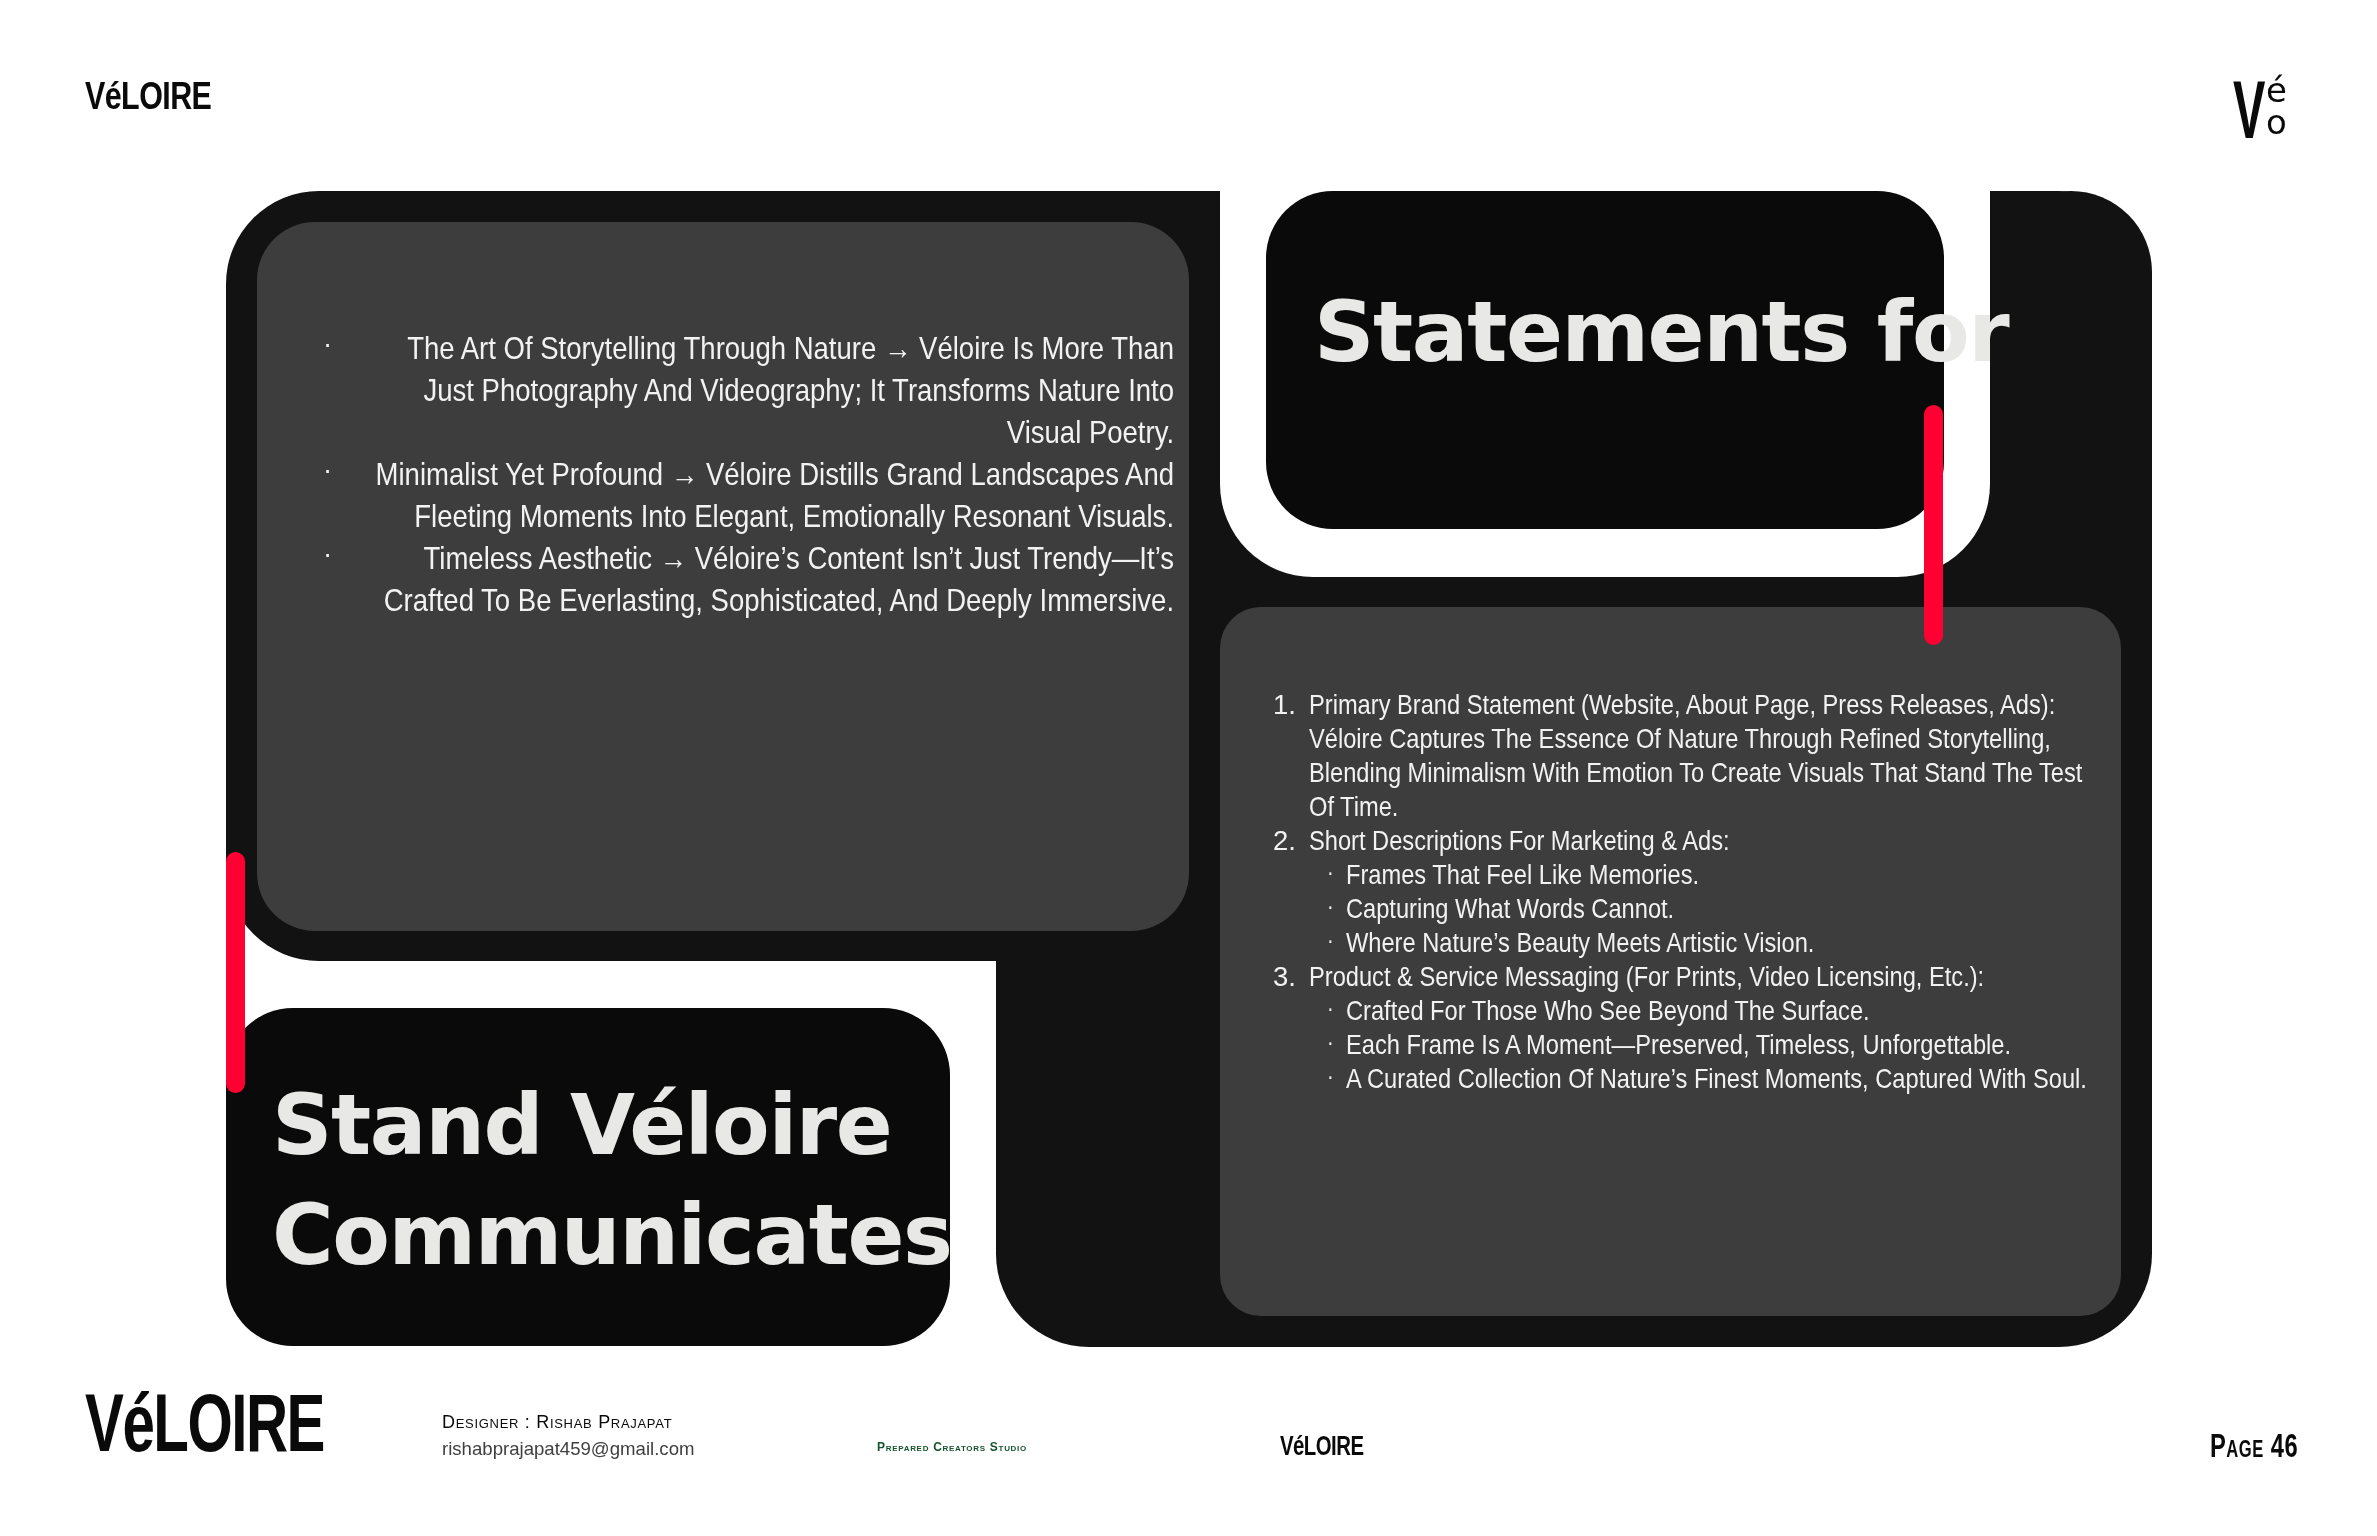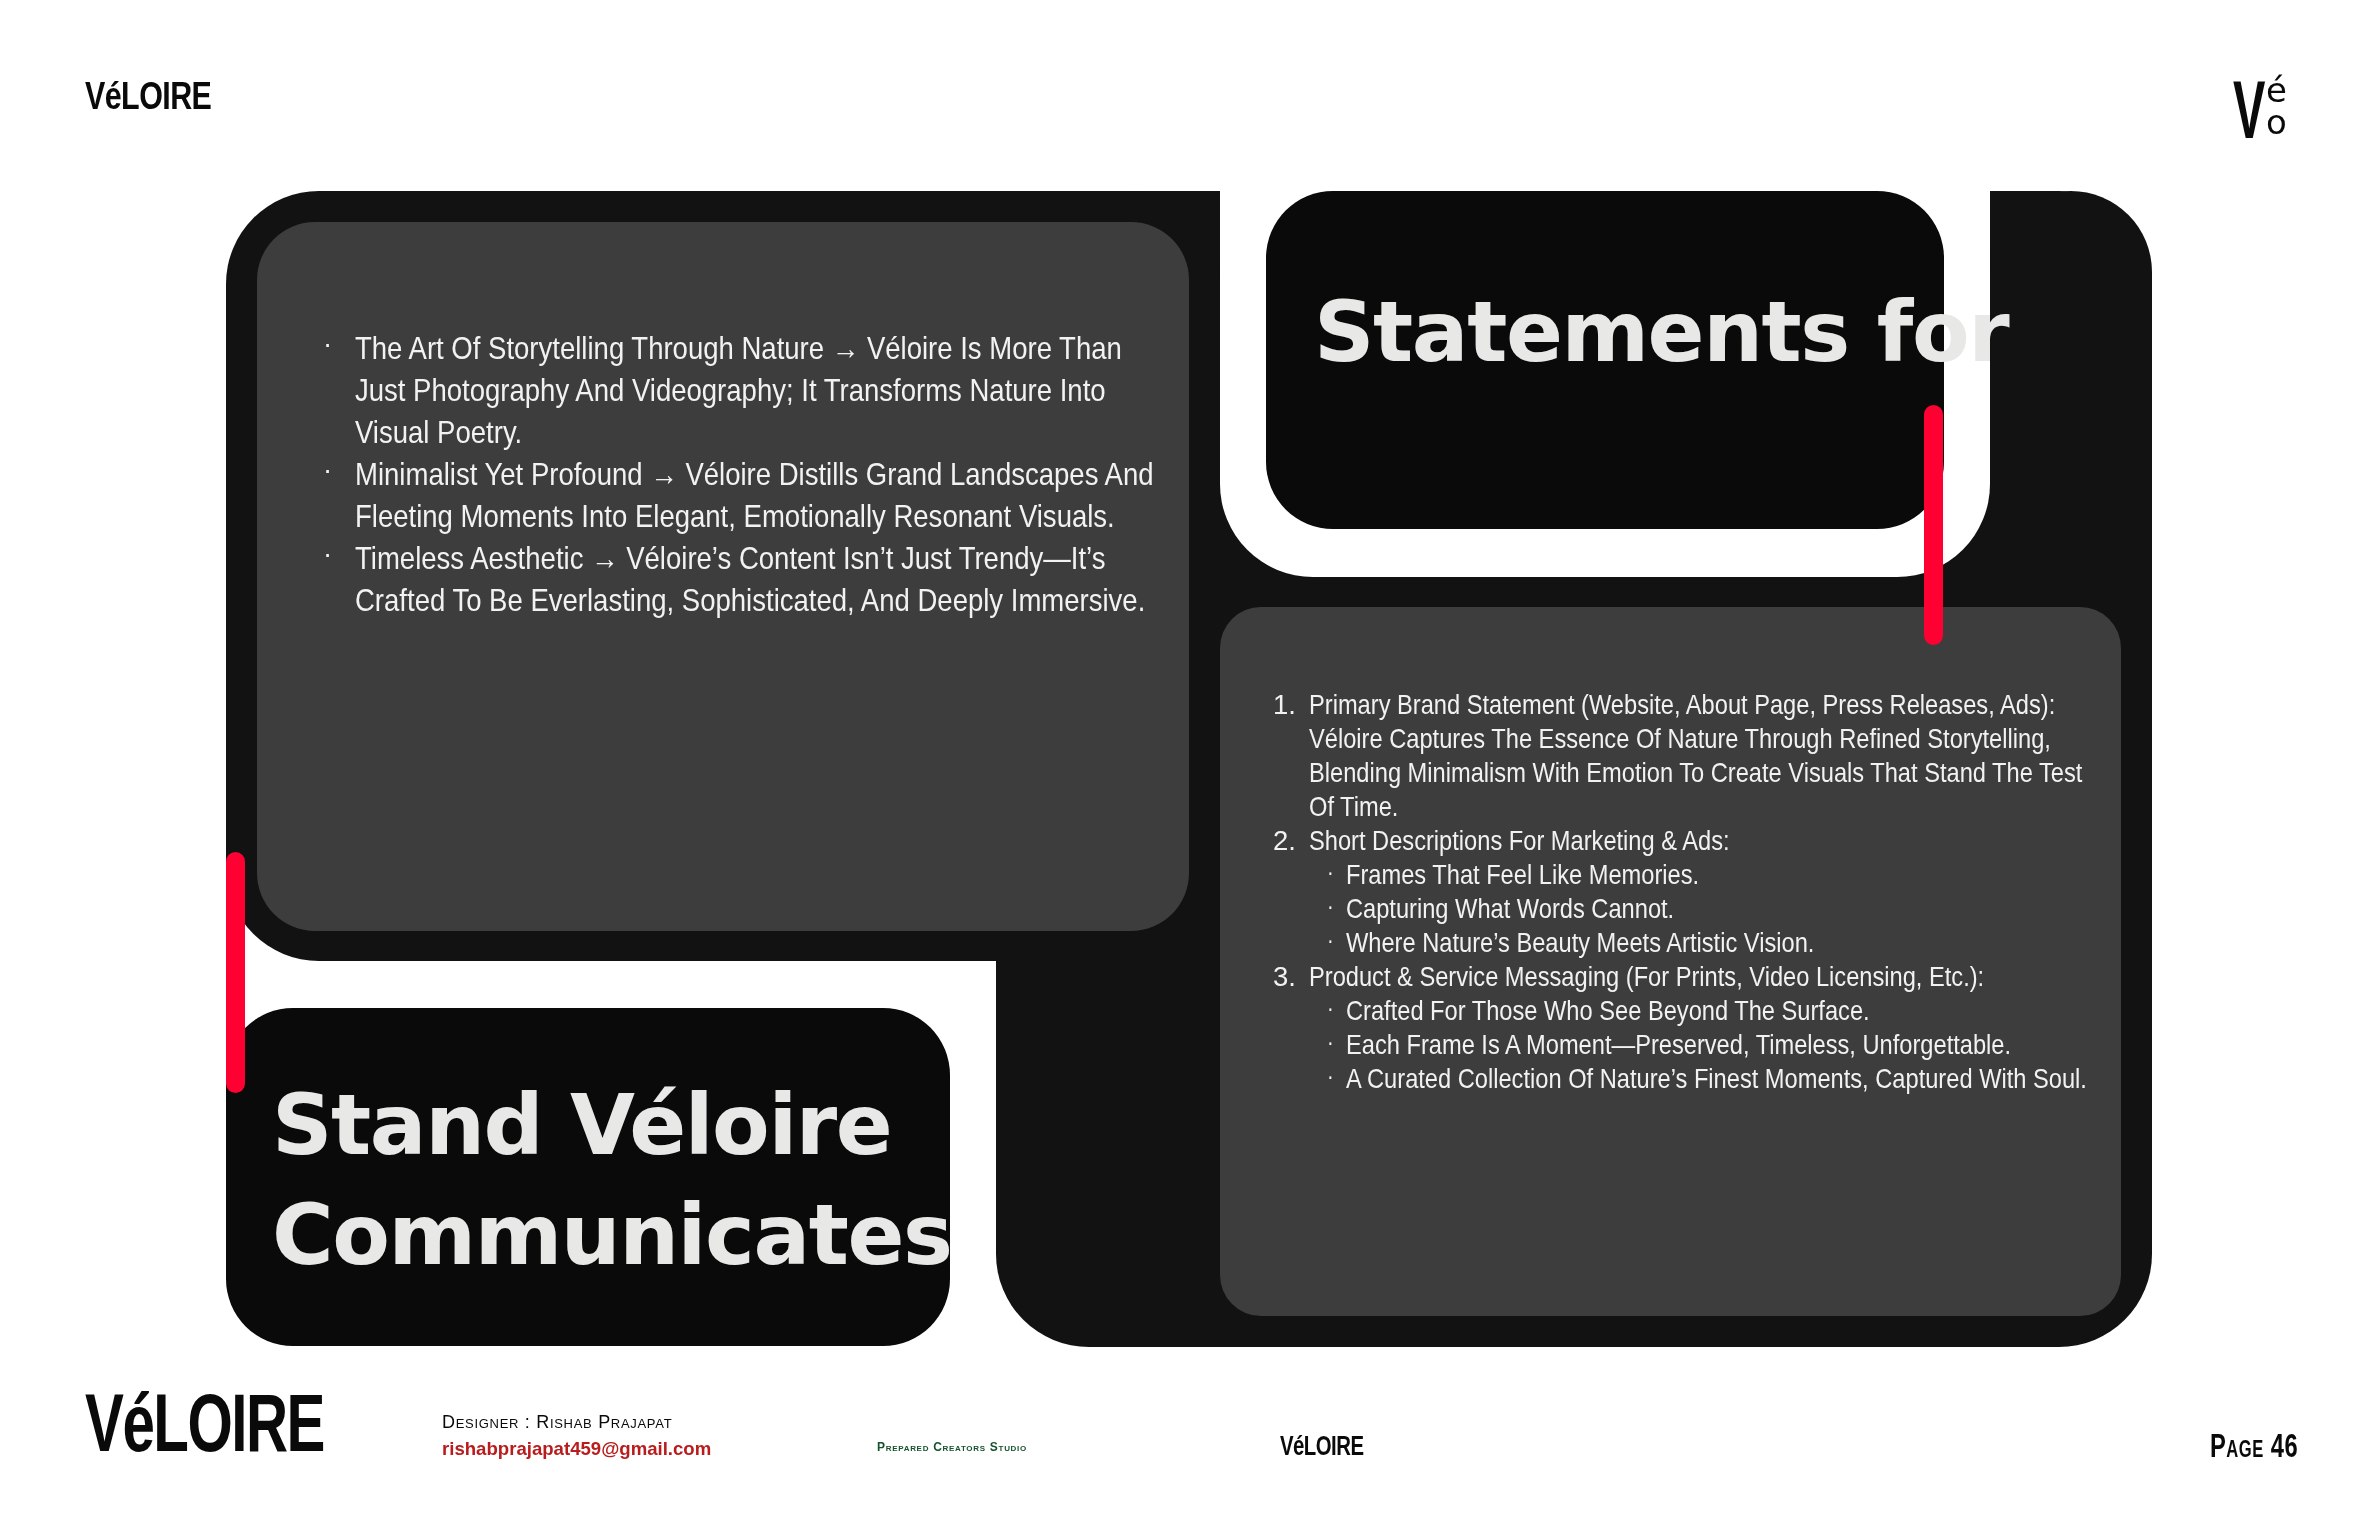--- a/index.html
+++ b/index.html
@@ -56,39 +56,39 @@
   }
   .title-top { left: 1314px; top: 253px; margin-top: 24px; }
   .title-bottom { left: 272px; top: 1070px; }
 
   
   .list-left {
     left: 323px; top: 327px; width: 853px;
     color: #f2f2f2; font-size: 32px; line-height: 42px;
     font-family: "Liberation Sans", sans-serif; list-style: none;
   }
-  .list-left li { position: relative; padding-left: 32px; }
+  .list-left li { position: relative; padding-left: 32px; text-align: right; }
   .list-left li::before { content: "·"; position: absolute; left: 0; top: -4.1px; font-size: 27.5px; }
   .list-left .txt { display: block; transform: scaleX(0.86); transform-origin: left top; width: 116%; }
 
   .list-right {
     left: 1273px; top: 688px; width: 826px;
     color: #f2f2f2; font-size: 27.5px; line-height: 34px;
     font-family: "Liberation Sans", sans-serif; list-style: none;
   }
   .list-right > li { position: relative; padding-left: 36px; }
   .list-right .num { position: absolute; left: 0; top: 0; }
   .list-right .txt { display: block; transform: scaleX(0.86); transform-origin: left top; width: 116%; }
   .sub-list { list-style: none; padding-left: 43px; }
   .sub-list li { position: relative; }
   .sub-list li::before { content: "·"; position: absolute; left: -22px; top: -2.8px; font-size: 23.4px; }
 
   
   .footer-designer { left: 442px; top: 1412px; font-size: 18px; font-weight: 400; color: #0a0a0a; font-variant: small-caps; letter-spacing: 0.7px; white-space: nowrap; }
-  .footer-email { left: 442px; top: 1438px; font-size: 18.6px; color: #b91c1c; white-space: nowrap; font-weight: 700; }
+  .footer-email { left: 442px; top: 1438px; font-size: 18.6px; color: #404040; white-space: nowrap; font-weight: 400; }
   .footer-studio { left: 877px; top: 1440px; font-size: 12px; font-weight: 700; color: #14532d; font-variant: small-caps; letter-spacing: 0.7px; white-space: nowrap; }
   .footer-page { left: 2210px; top: 1427px; font-size: 33px; font-weight: 700; color: #0a0a0a; transform: scaleX(0.72); transform-origin: left top; white-space: nowrap; letter-spacing: 0.7px; font-variant: small-caps; }
 </style>
 </head>
 <body>
 
 <div class="abs logo logo-top">VéLOIRE</div>
 <div class="abs monogram">
   <span class="mono-v">V</span>
   <span class="mono-e">é</span>

